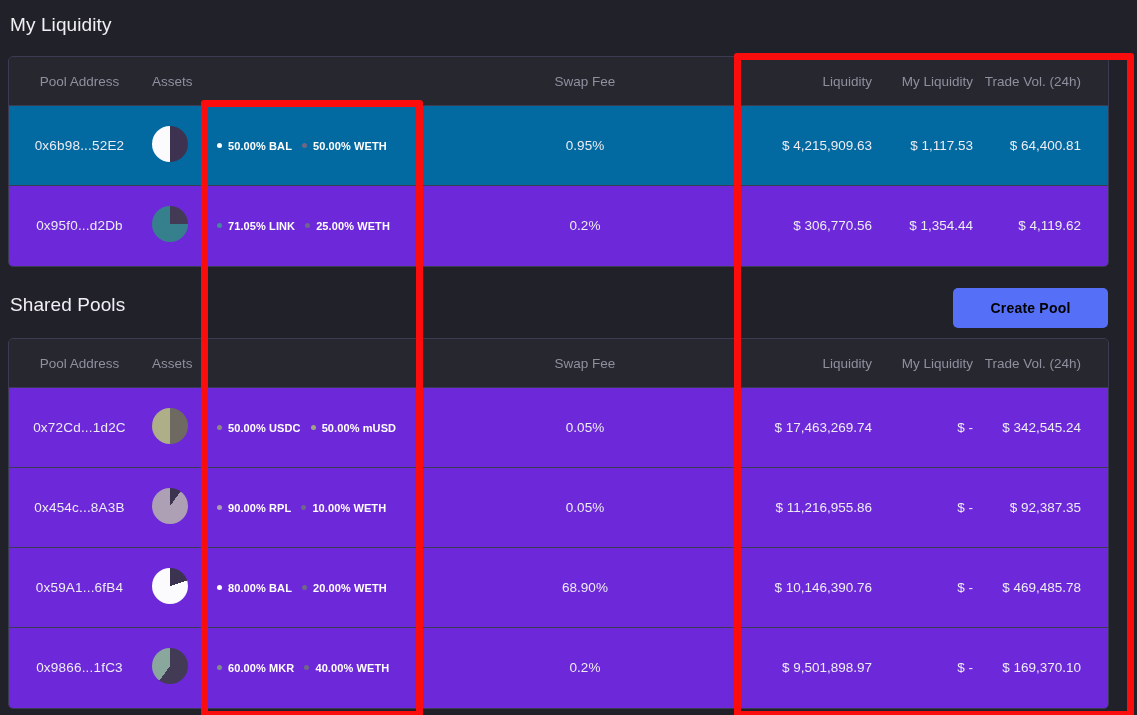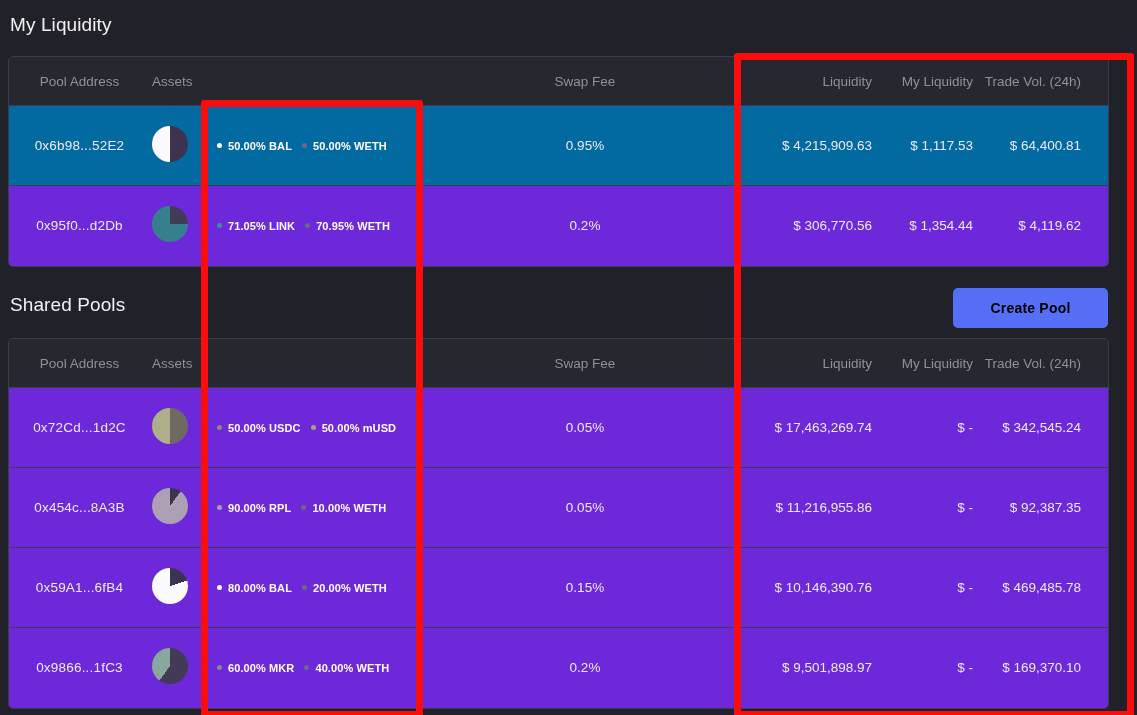--- a/index.html
+++ b/index.html
@@ -176,21 +176,21 @@
             <td class="addr">0x95f0...d2Db</td>
             <td class="assets"><span class="pie" style="background: conic-gradient(rgb(67, 58, 85) 0deg, rgb(67, 58, 85) 90deg, rgb(53, 128, 140) 90deg, rgb(53, 128, 140) 360deg);"></span></td>
             <td>
               <div class="weights">
                 <span class="weight-item">
                   <span class="weight-dot" style="background: rgb(63, 141, 153);"></span>
                   <span class="weight-label">71.05% LINK</span>
                 </span>
                 <span class="weight-item">
                   <span class="weight-dot" style="background: rgb(111, 103, 134);"></span>
-                  <span class="weight-label">70.95% WETH</span>
+                  <span class="weight-label">25.00% WETH</span>
                 </span>
               </div>
             </td>
             <td class="fee">0.2%</td>
             <td class="liq">$ 306,770.56</td>
             <td class="myliq">$ 1,354.44</td>
             <td class="vol">$ 4,119.62</td>
           </tr>
         </tbody>
     </table>
@@ -273,21 +273,21 @@
                 <span class="weight-item">
                   <span class="weight-dot" style="background: rgb(255, 255, 255);"></span>
                   <span class="weight-label">80.00% BAL</span>
                 </span>
                 <span class="weight-item">
                   <span class="weight-dot" style="background: rgb(111, 103, 134);"></span>
                   <span class="weight-label">20.00% WETH</span>
                 </span>
               </div>
             </td>
-            <td class="fee">0.15%</td>
+            <td class="fee">68.90%</td>
             <td class="liq">$ 10,146,390.76</td>
             <td class="myliq">$ -</td>
             <td class="vol">$ 469,485.78</td>
           </tr>
           <tr>
             <td class="addr">0x9866...1fC3</td>
             <td class="assets"><span class="pie" style="background: conic-gradient(rgb(67, 58, 85) 0deg, rgb(67, 58, 85) 216deg, rgb(138, 167, 158) 216deg, rgb(138, 167, 158) 360deg);"></span></td>
             <td>
               <div class="weights">
                 <span class="weight-item">

